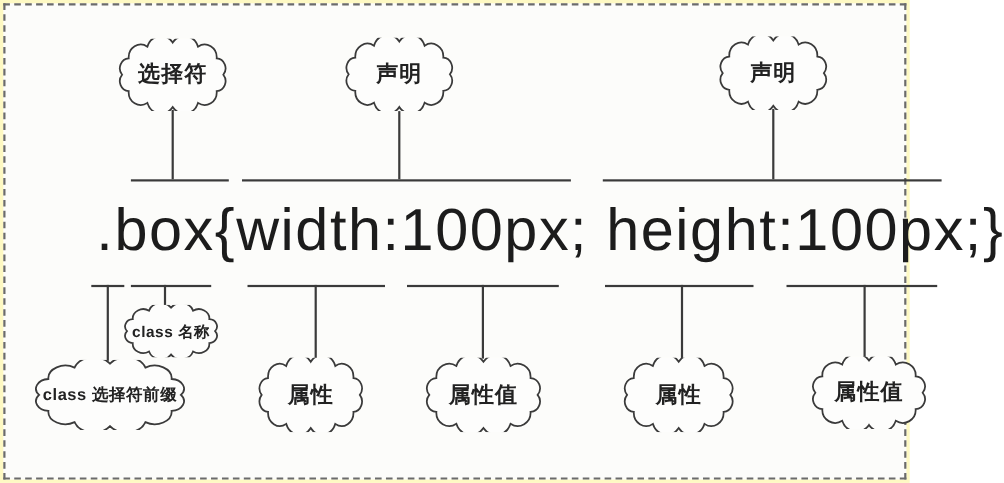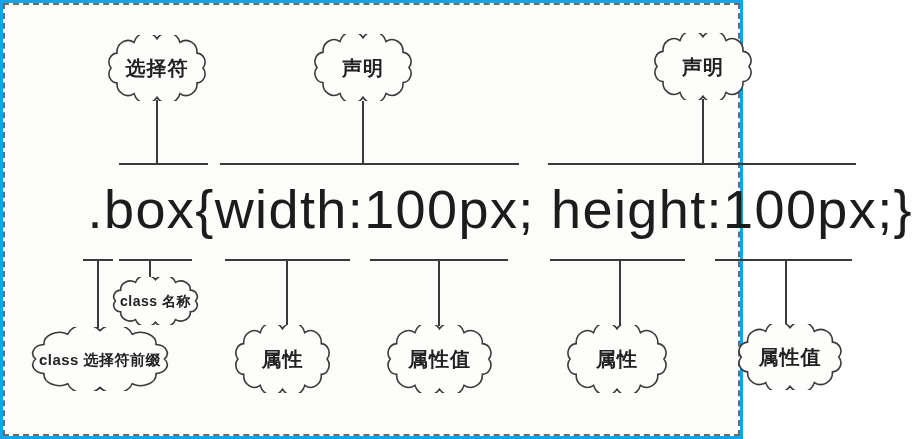--- a/index.html
+++ b/index.html
@@ -3,24 +3,24 @@
 <meta charset="utf-8">
 <style>
   html, body {
     margin: 0;
     padding: 0;
     background: #ffffff;
     font-family: "Liberation Sans", "DejaVu Sans", sans-serif;
   }
   .frame {
     position: relative;
-    width: 743px;
+    width: 827px;
     height: 439px;
     box-sizing: border-box;
-    background: #0ea5e9;
+    background: #fef9c3;
   }
   .dashed-border {
     position: absolute;
     left: 3px; top: 3px; right: 3px; bottom: 3px;
     border: 2px dashed #6b6b6b;
     background: #fcfcfa;
     box-sizing: border-box;
   }
   .canvas {
     position: absolute;

